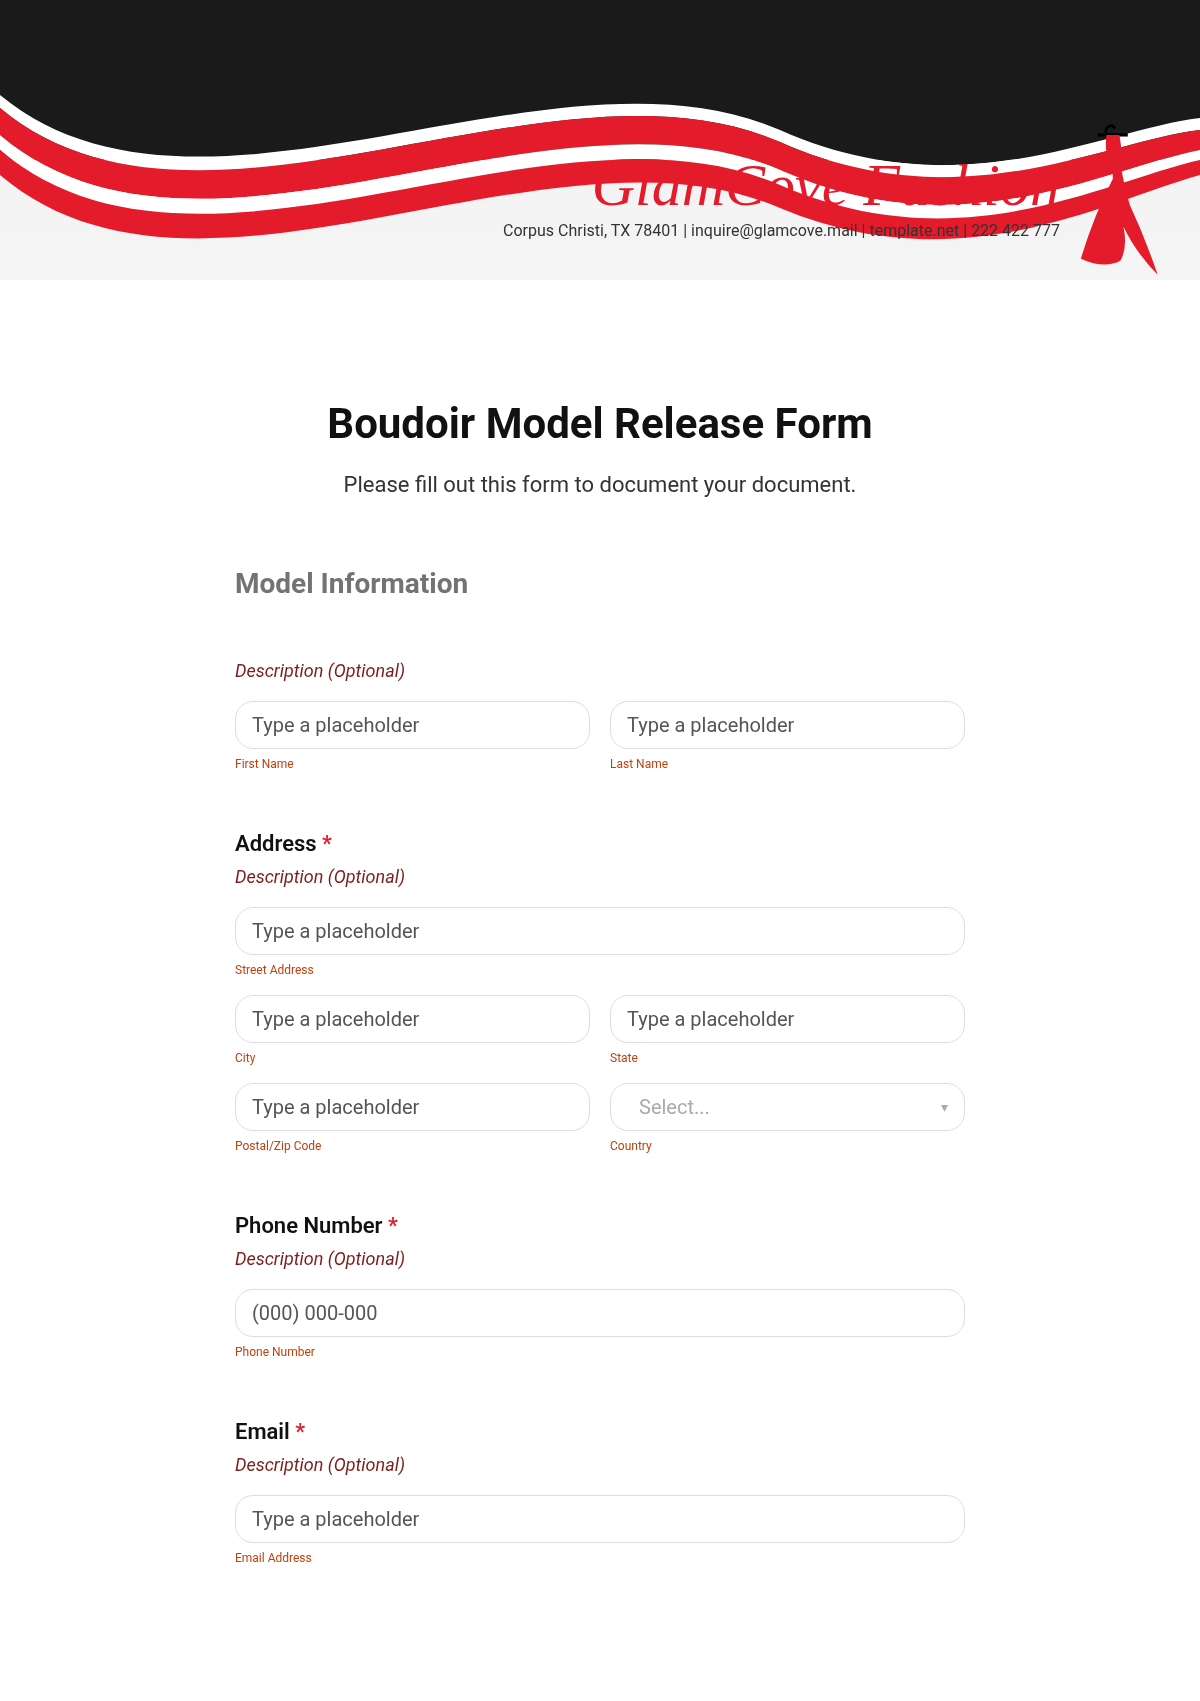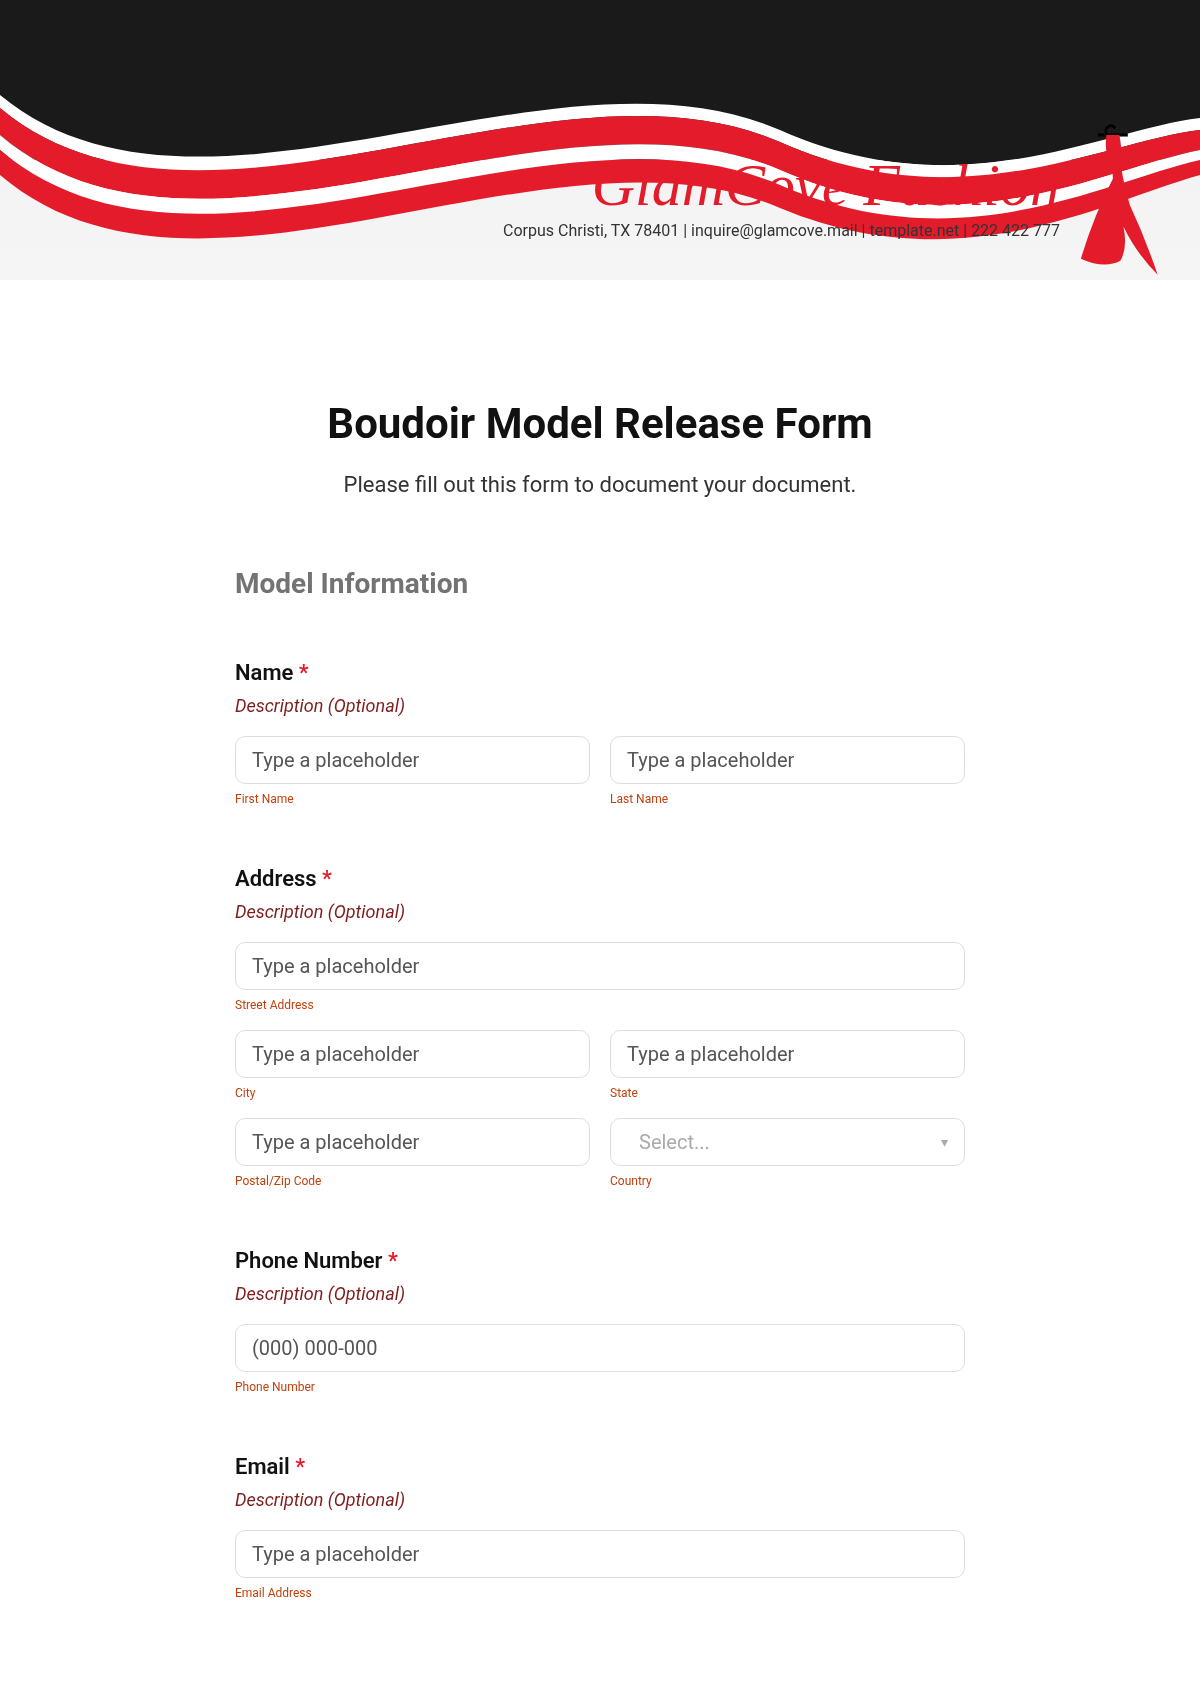--- a/index.html
+++ b/index.html
@@ -89,21 +89,21 @@
     font-style: italic;
     color: #7f1d1d;
     margin-bottom: 20px;
   }
   .row { display: flex; gap: 20px; margin-bottom: 18px; }
   .col { flex: 1; }
   input.text-input, .select-input {
     width: 100%;
     height: 48px;
     border: 1px solid #ddd;
-    border-radius: 10px;
+    border-radius: 18px;
     padding: 0 16px;
     font-size: 20px;
     color: #333;
     background: #fff;
     font-family: inherit;
   }
   input.text-input::placeholder { color: #555; }
   .select-input {
     color: #aaa;
     display: flex;
@@ -141,24 +141,20 @@
   </svg>
 </div>
 
 <div class="form-container">
   <h1 class="form-title">Boudoir Model Release Form</h1>
   <p class="form-subtitle">Please fill out this form to document your document.</p>
 
   <h2 class="section-title">Model Information</h2>
 
   <div class="field-group">
-    <div class="field-label">
-      <span>Name</span>
-      <span class="req">*</span>
-    </div>
     <div class="field-desc">Description (Optional)</div>
     <div class="row">
       <div class="col">
         <input class="text-input" placeholder="Type a placeholder" style="">
         <div class="sub-label">First Name</div>
       </div>
       <div class="col">
         <input class="text-input" placeholder="Type a placeholder" style="">
         <div class="sub-label">Last Name</div>
       </div>

